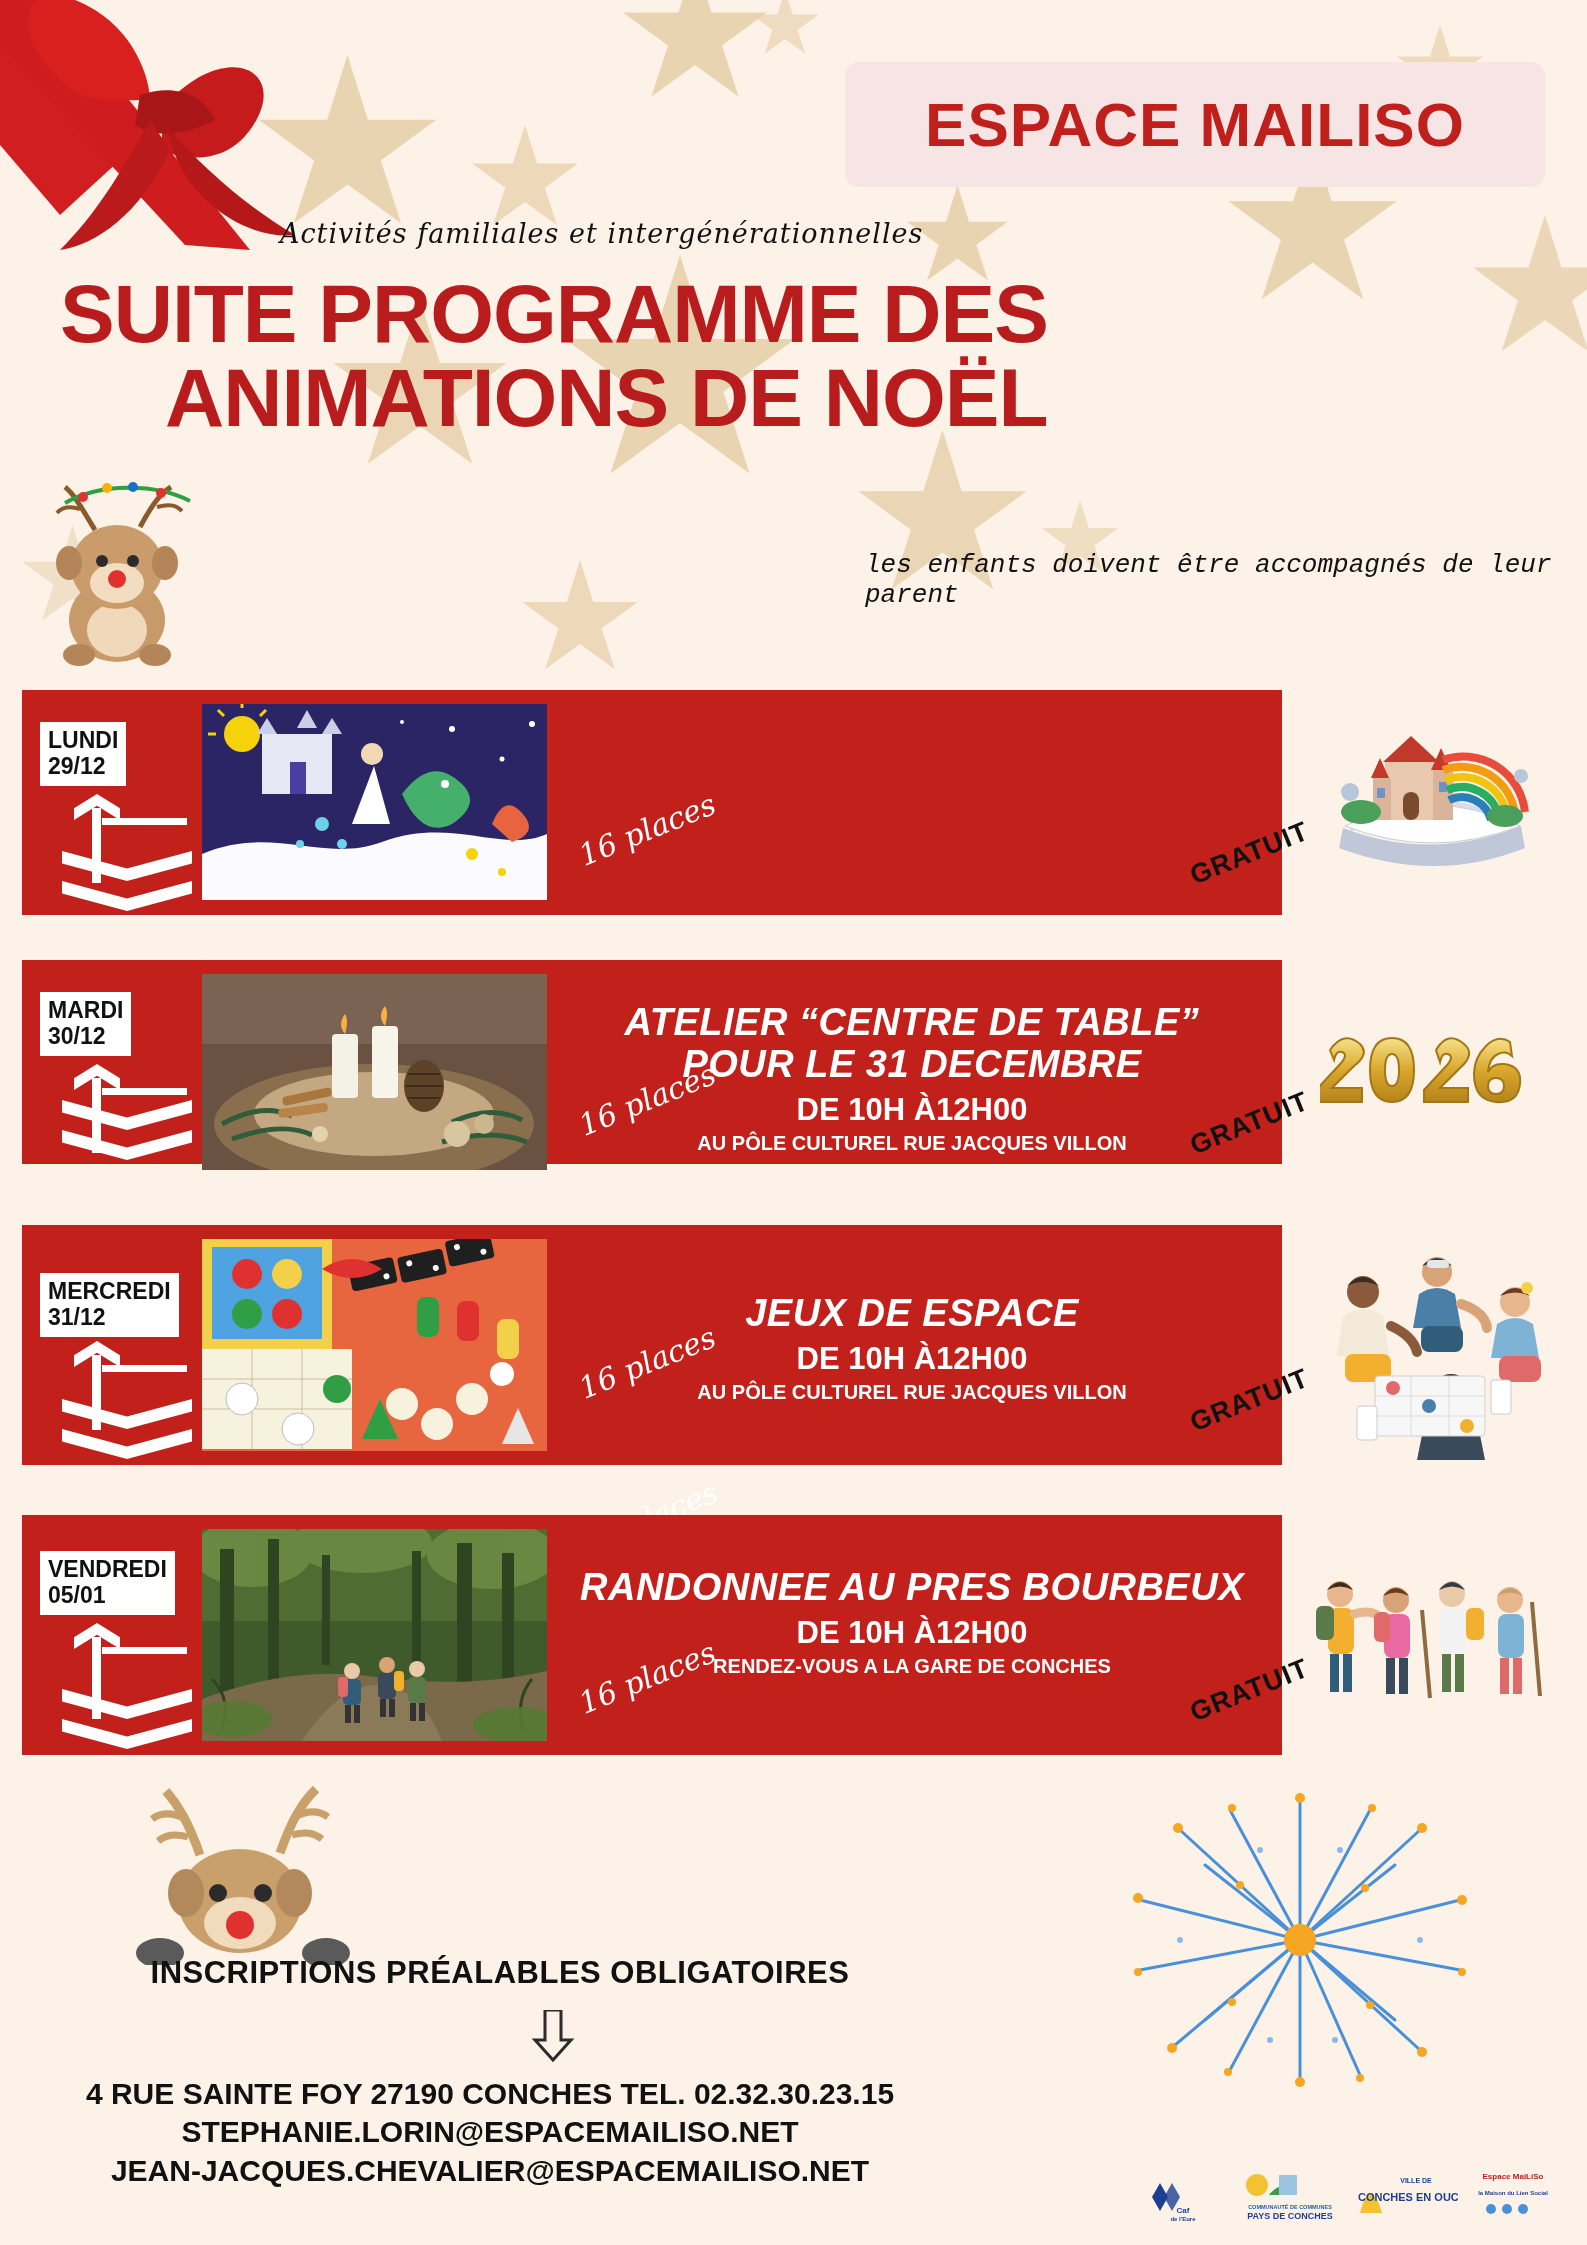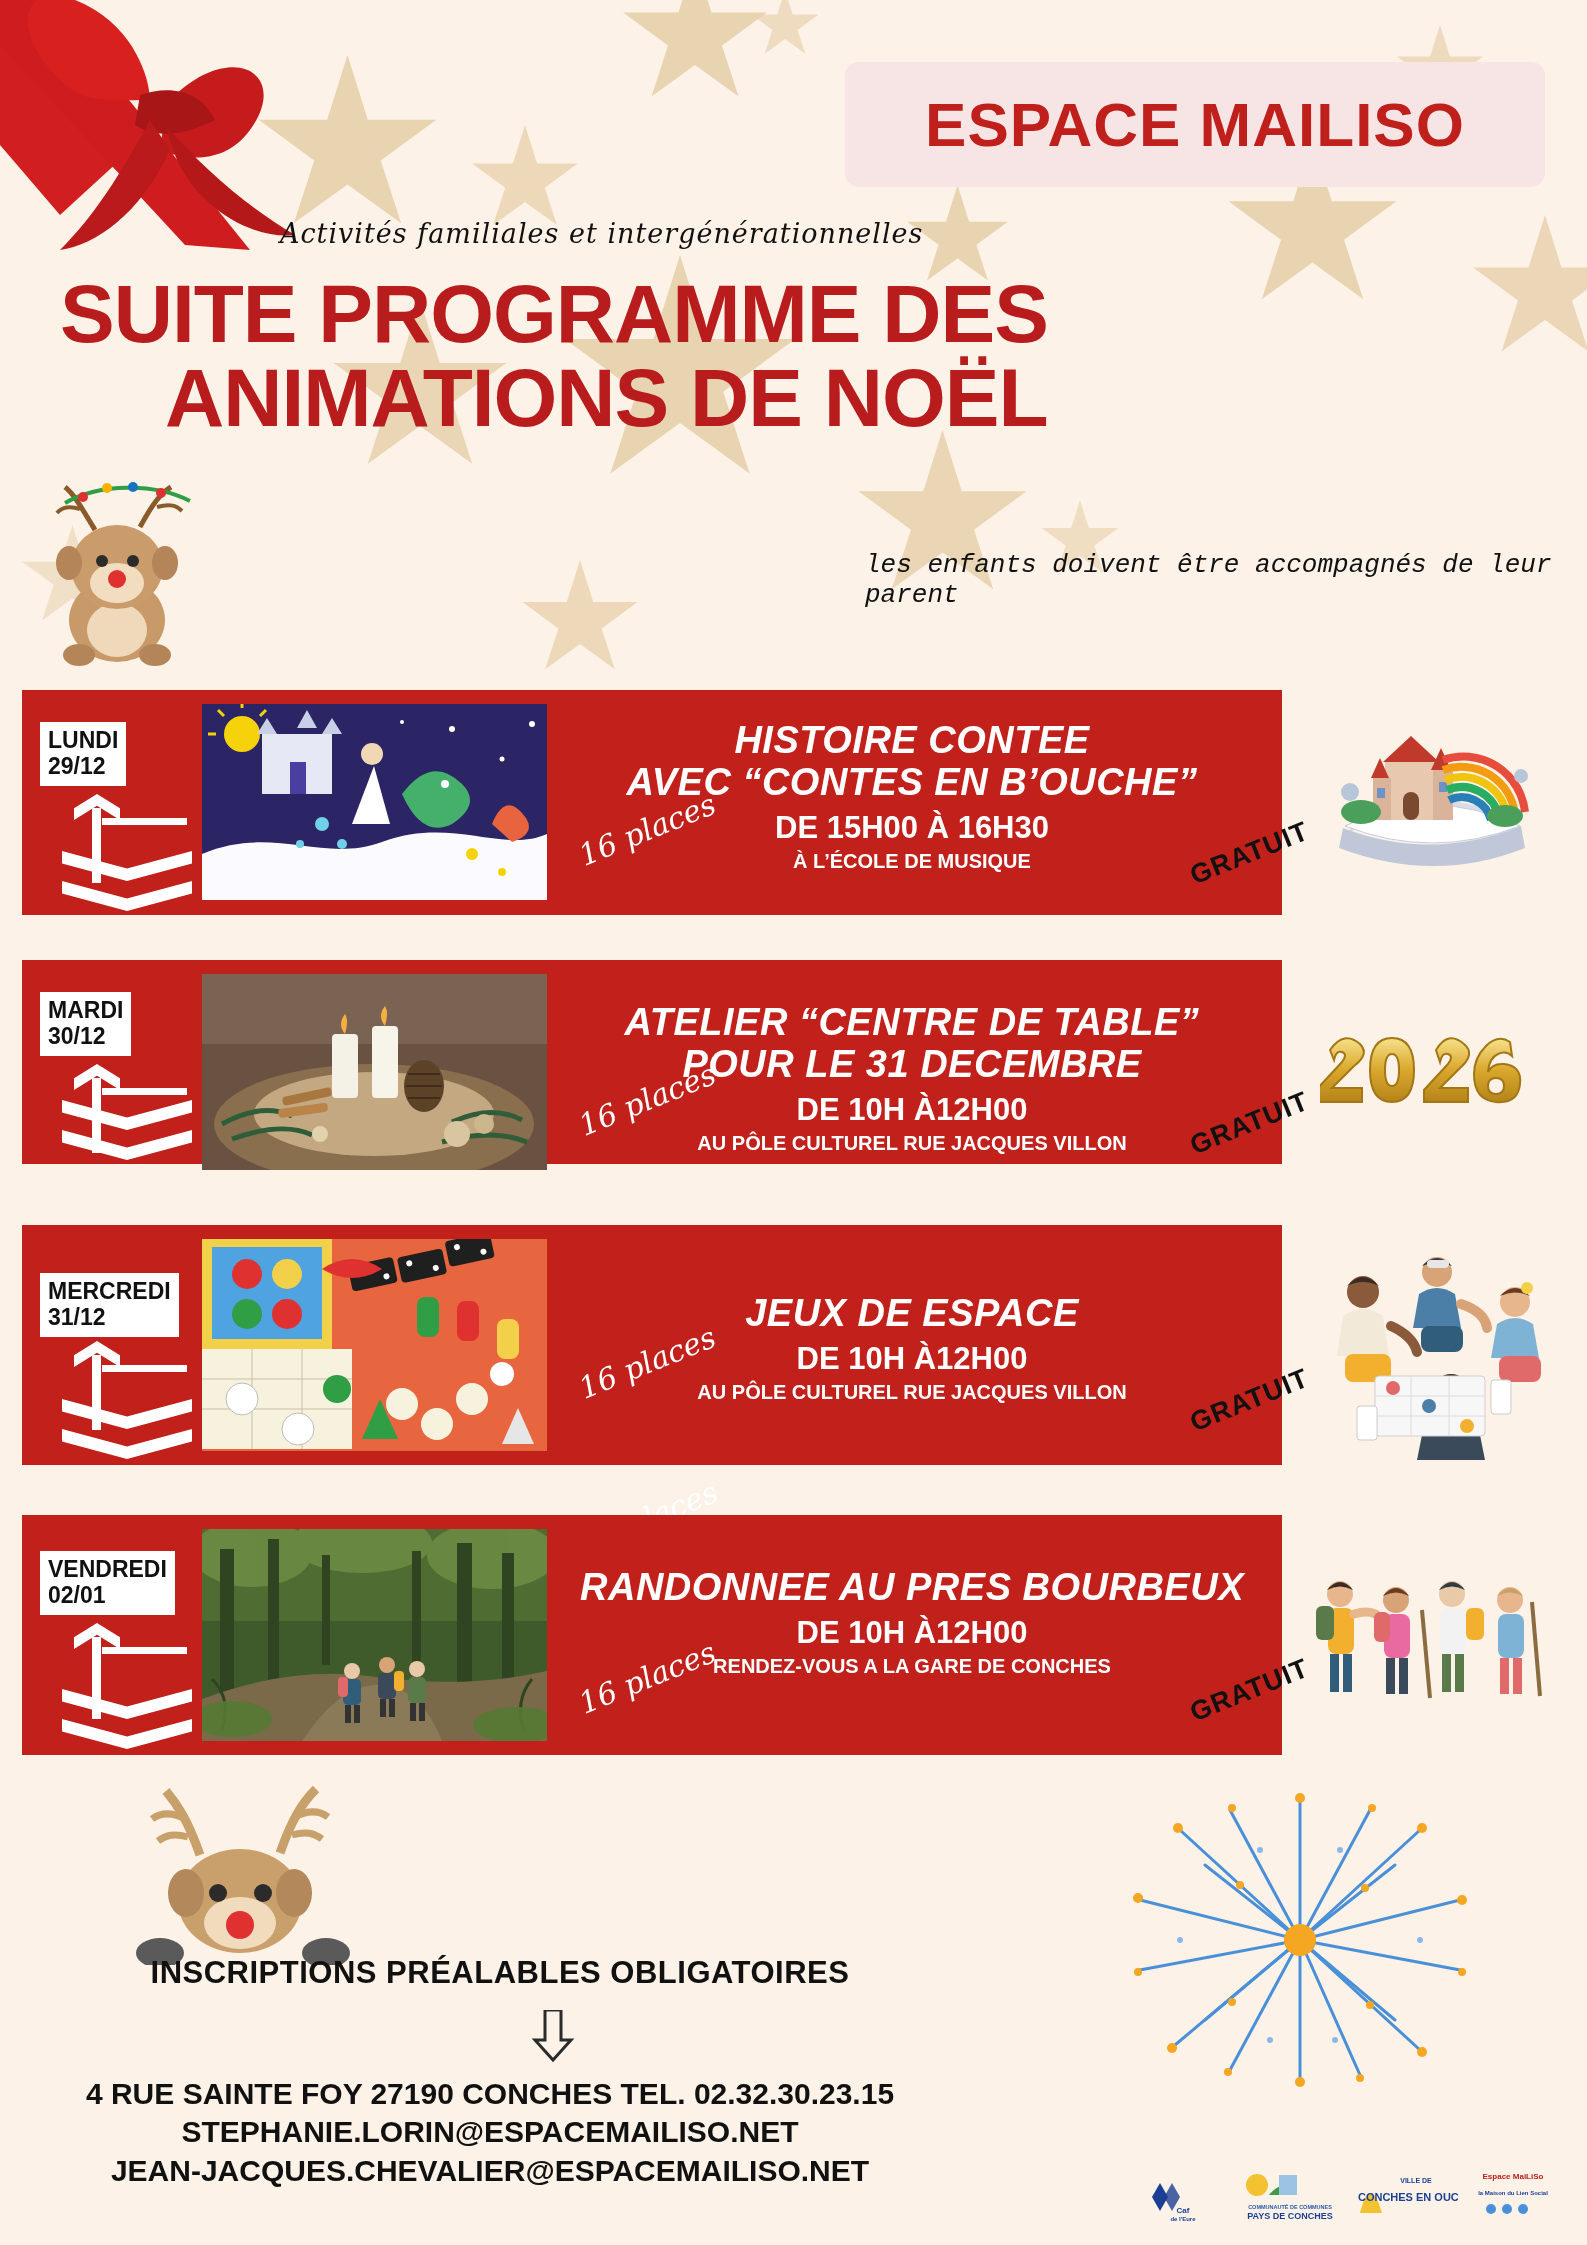--- a/index.html
+++ b/index.html
@@ -250,26 +250,20 @@
           <circle cx="120" cy="120" r="7"></circle>
           <circle cx="140" cy="140" r="5"></circle>
           <circle cx="98" cy="140" r="4"></circle>
         </g>
       <g fill="#f5d20a">
           <circle cx="270" cy="150" r="6"></circle>
           <circle cx="300" cy="168" r="4"></circle>
         </g>
     </svg>
   </div>
-  <div class="evt-text" style="left:540px;top:30px;width:700px;">
-    <div class="evt-title">HISTOIRE CONTEE</div>
-    <div class="evt-title">AVEC “CONTES EN B’OUCHE”</div>
-    <div class="evt-time">DE 15H00 À 16H30</div>
-    <div class="evt-place">À L’ÉCOLE DE MUSIQUE</div>
-  </div>
   <div class="places" style="left:555px;top:810px;">16 places</div>
   <div class="gratuit" style="left:1165px;top:148px;">GRATUIT</div>
 </div>
 <div class="places" style="position:absolute;left:575px;top:812px;z-index:9;">16 places</div>
 
 <div class="side-ill" style="left:1325px;top:700px;width:215px;height:185px;">
   <svg width="215" height="185" viewBox="0 0 215 185">
     <path d="M25,120 q80,-40 165,0 l0,12 q-82,-38 -165,0 z" fill="#d8dde8"></path>
     <path d="M20,126 q85,-42 175,0 q-88,34 -175,0 z" fill="#fff" stroke="#c5ccdb"></path>
     <path d="M18,128 q88,34 178,-2 l4,22 q-90,36 -186,0 z" fill="#bfc7d8"></path>
@@ -472,21 +466,21 @@
     <circle cx="162" cy="196" r="7" fill="#f2b02e"></circle>
     <rect x="52" y="176" width="20" height="34" rx="3" fill="#fff" stroke="#ccc"></rect>
     <rect x="186" y="150" width="20" height="34" rx="3" fill="#fff" stroke="#ccc"></rect>
   </svg>
 </div>
 
 <div class="row" style="top:1515px;height:240px;">
   <div class="band"></div>
   <div class="tag" style="top:36px;">
     <span>VENDREDI</span>
-    <span class="d2">02/01</span>
+    <span class="d2">05/01</span>
   </div>
   <div class="arrow-stem" style="top:122px;height:82px;"></div>
   <div class="arrow-head" style="top:108px;"></div>
   <div class="rule" style="top:132px;width:85px;"></div>
   <div class="chevrons" style="bottom:-4px;">
     <div class="chev" style="top:8px;"></div>
       <div class="chev" style="top:38px;"></div>
   </div>
   <div class="photo" style="left:180px;top:14px;width:345px;height:212px;">
     <svg width="345" height="212" viewBox="0 0 345 212">

